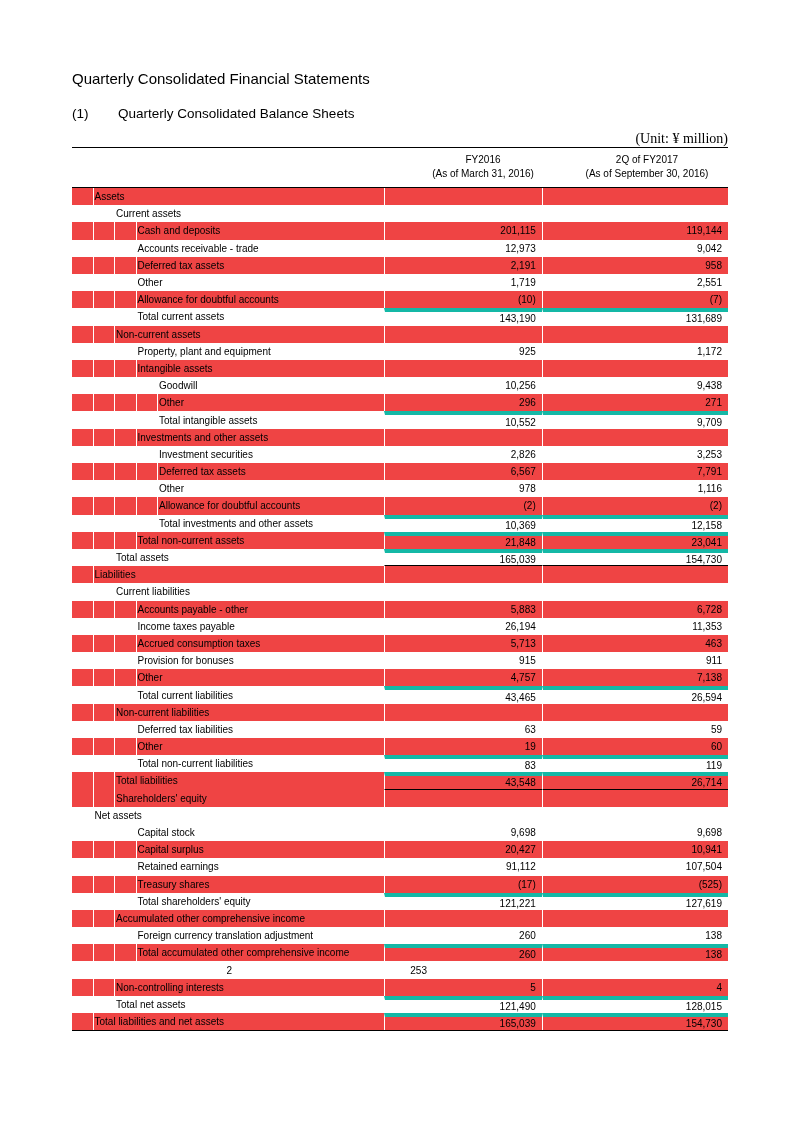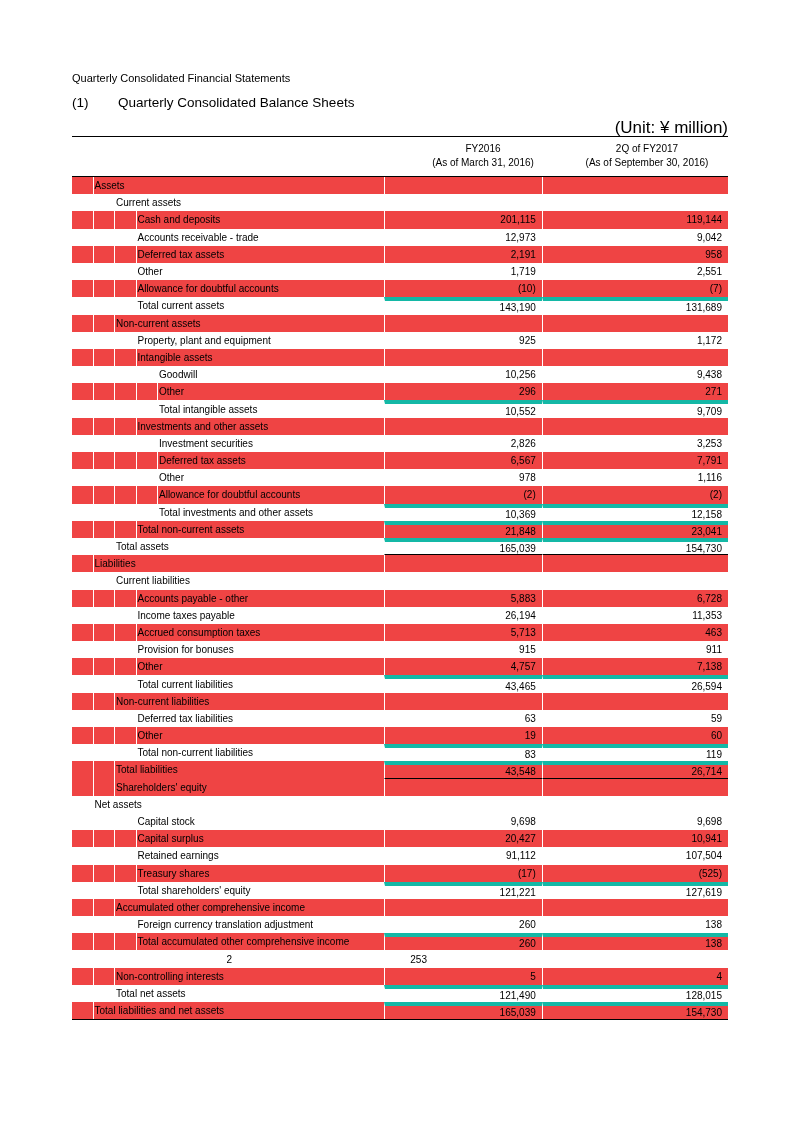--- a/index.html
+++ b/index.html
@@ -3,24 +3,24 @@
 <meta charset="utf-8">
 <style>
   * { margin:0; padding:0; box-sizing:border-box; }
   html, body {
     width:800px; height:1131px;
     background:#ffffff; color:#000000;
     font-family:"Liberation Sans","DejaVu Sans",sans-serif;
     overflow:hidden;
   }
   .page { padding:70px 72px 0 72px; }
-  .doc-title { font-size:11px; line-height:17px; margin-bottom:7px; }
+  .doc-title { font-size:15px; line-height:17px; margin-bottom:18px; }
   .doc-subtitle { font-size:13.5px; line-height:17px; margin-bottom:10px; }
   .sec-num { display:inline-block; width:46px; }
-  .unit-note { font-size:17px; line-height:13px; text-align:right; margin-bottom:2px; }
+  .unit-note { font-size:14px; line-height:13px; text-align:right; margin-bottom:2px;font-family:Liberation Serif, serif; }
 
   .fin-table { width:656px; font-size:10px; }
   .thead {
     display:flex; align-items:center;
     border-top:1px solid #000; border-bottom:1px solid #000;
     padding:5px 0 6px 0;
   }
   .hspacer { width:328px; }
   .hcol { text-align:center; line-height:14px; }
   .hcol.c1 { width:166px; }

